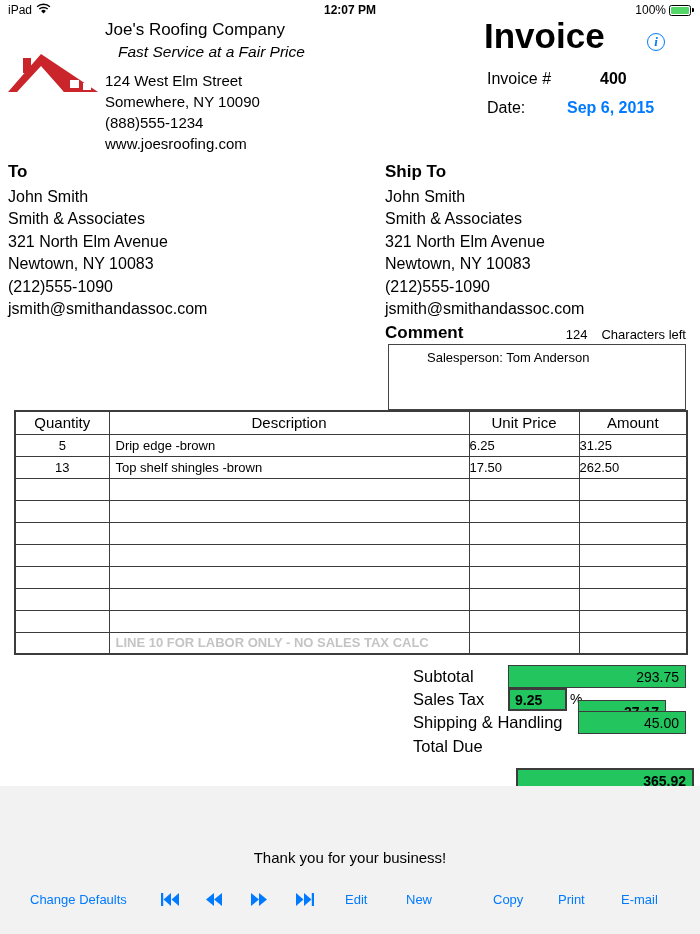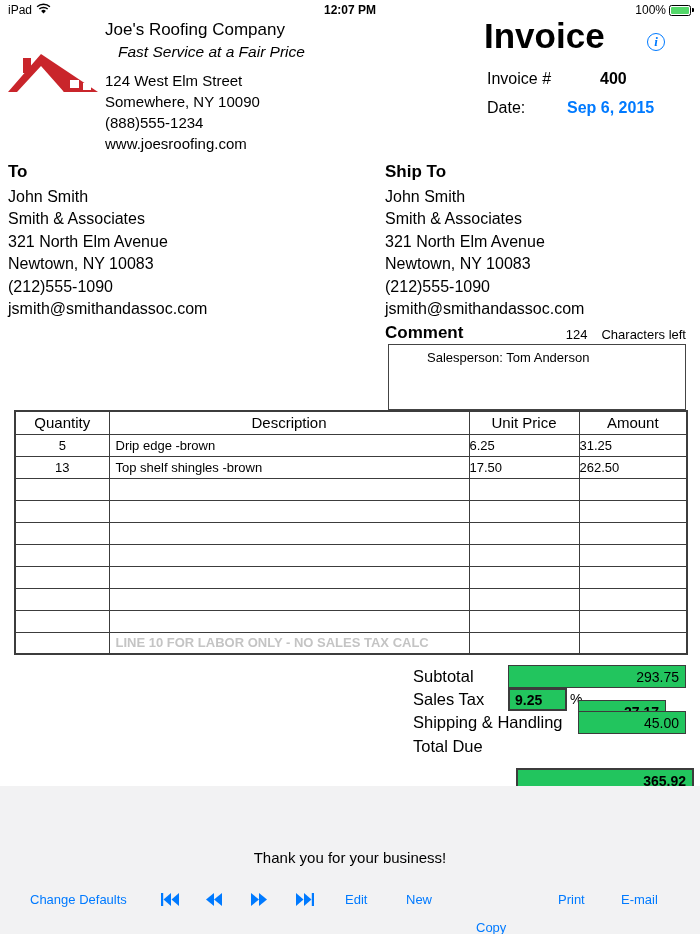--- a/index.html
+++ b/index.html
@@ -263,17 +263,17 @@
   <span class="tb-icon" style="left:296px; top:893px;">
     <svg width="18" height="13" viewBox="0 0 18 13">
       <polygon points="0,0 7.5,6.5 0,13" fill="#007aff"></polygon>
       <polygon points="8,0 15.5,6.5 8,13" fill="#007aff"></polygon>
       <rect x="15.8" y="0" width="2.2" height="13" fill="#007aff"></rect>
     </svg>
   </span>
 
   <span class="tb" style="left:345px; top:892px;">Edit</span>
   <span class="tb" style="left:406px; top:892px;">New</span>
-  <span class="tb" style="left:476px; top:892px;margin-top:28px;">Copy</span>
+  <span class="tb" style="left:493px; top:892px;">Copy</span>
   <span class="tb" style="left:558px; top:892px;">Print</span>
   <span class="tb" style="left:621px; top:892px;">E-mail</span>
 
 </div>
 
 </body></html>

